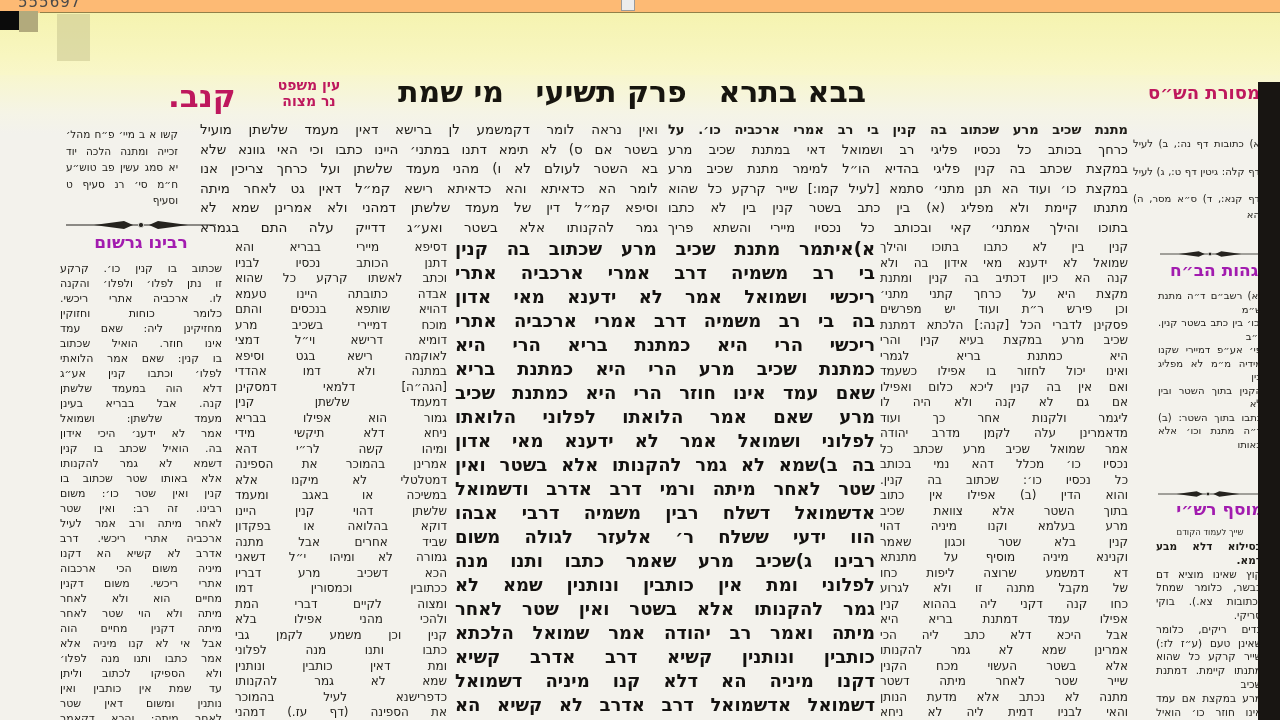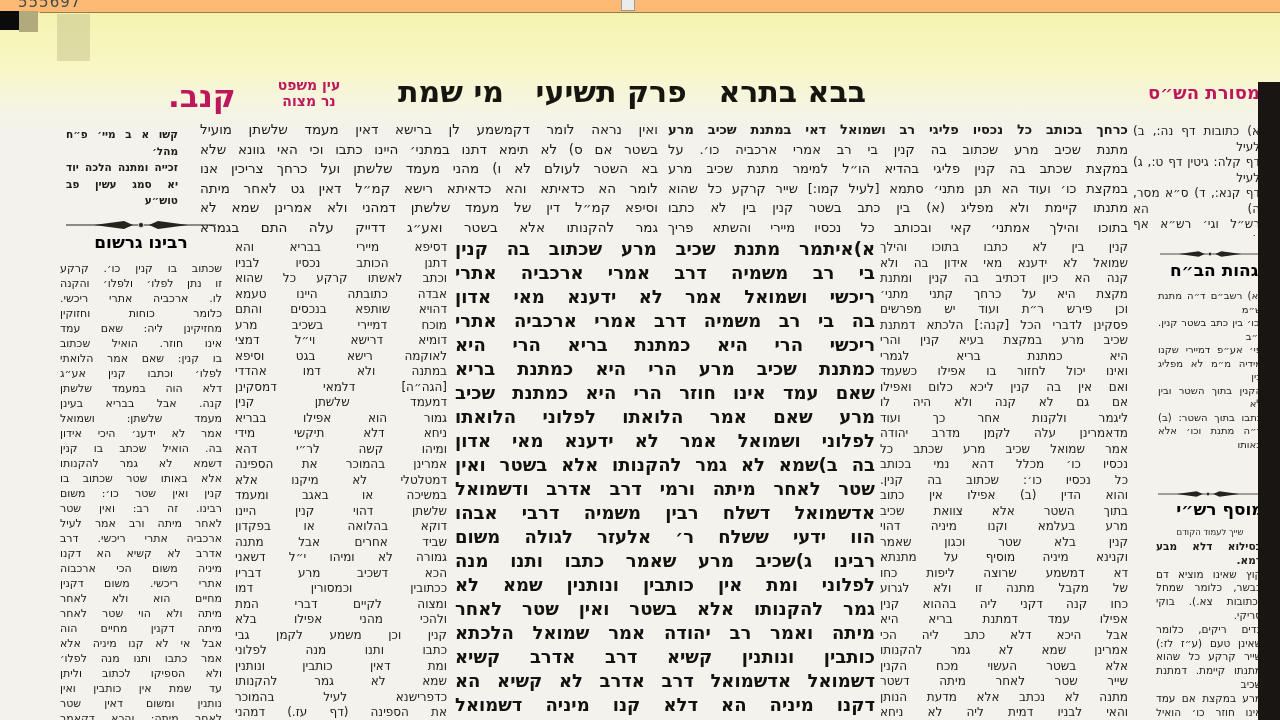--- a/index.html
+++ b/index.html
@@ -29,25 +29,25 @@
   
   .blk{position:absolute;direction:rtl;color:#1d1b16;overflow:hidden;}
   .blk .ln{text-align:justify;text-align-last:justify;}
   .blk .ln.s{text-align-last:right;}
   .lead1 .ln:first-child{font-weight:bold;}
   .gemara .ln{font-size:18px;line-height:24px;font-weight:bold;color:#141210;}
   .toswide .ln{font-size:13.5px;line-height:19.5px;}
   .raswide .ln{font-size:13px;line-height:19.5px;}
   .toscol .ln,.rascol .ln{font-size:12px;line-height:15.5px;}
   .rgcol .ln{font-size:11px;line-height:15px;}
-  .ein .ln{font-size:10.5px;line-height:16.5px;font-weight:bold;}
-  .masoret .ln{font-size:12px;line-height:15.5px;}
+  .ein .ln{font-size:10.5px;line-height:16.5px;font-weight:normal;}
+  .masoret .ln{font-size:10px;line-height:15.5px;margin-top:12px;}
   .bach .ln{font-size:10px;line-height:13.5px;}
   .musaf .ln{font-size:10.5px;line-height:13.8px;}
-  .sectitle{position:absolute;direction:rtl;font-weight:bold;color:#000000;text-align:center;white-space:nowrap;}
+  .sectitle{position:absolute;direction:rtl;font-weight:bold;color:#a21caf;text-align:center;white-space:nowrap;}
   .subtitle{position:absolute;direction:rtl;font-size:8.5px;color:#2a2823;text-align:center;}
   .orn{position:absolute;}
 </style>
 </head>
 <body>
 
 <div class="stage">
 
   <div class="topwhite">
     <div class="docnum">555697</div>
@@ -176,27 +176,27 @@
       <div class="ln">לפלוני ושמואל אמר לא ידענא מאי אדון</div>
       <div class="ln">בה ב)שמא לא גמר להקנותו אלא בשטר ואין</div>
       <div class="ln">שטר לאחר מיתה ורמי דרב אדרב ודשמואל</div>
       <div class="ln">אדשמואל דשלח רבין משמיה דרבי אבהו</div>
       <div class="ln">הוו ידעי ששלח ר׳ אלעזר לגולה משום</div>
       <div class="ln">רבינו ג)שכיב מרע שאמר כתבו ותנו מנה</div>
       <div class="ln">לפלוני ומת אין כותבין ונותנין שמא לא</div>
       <div class="ln">גמר להקנותו אלא בשטר ואין שטר לאחר</div>
       <div class="ln">מיתה ואמר רב יהודה אמר שמואל הלכתא</div>
       <div class="ln">כותבין ונותנין קשיא דרב אדרב קשיא</div>
+      <div class="ln">דקנו מיניה הא דלא קנו מיניה דשמואל</div>
       <div class="ln">דשמואל אדשמואל דרב אדרב לא קשיא הא</div>
-      <div class="ln">דקנו מיניה הא דלא קנו מיניה דשמואל</div>
     </div>
 
   <div class="blk raswide lead1" style="left:668px;top:120px;width:460px;height:118px;">
+      <div class="ln">מתנת שכיב מרע שכתוב בה קנין בי רב אמרי ארכביה כו׳. על</div>
       <div class="ln">כרחך בכותב כל נכסיו פליגי רב ושמואל דאי במתנת שכיב מרע</div>
-      <div class="ln">מתנת שכיב מרע שכתוב בה קנין בי רב אמרי ארכביה כו׳. על</div>
       <div class="ln">במקצת שכתב בה קנין פליגי בהדיא הו״ל למימר מתנת שכיב מרע</div>
       <div class="ln">במקצת כו׳ ועוד הא תנן מתני׳ סתמא [לעיל קמו:] שייר קרקע כל שהוא</div>
       <div class="ln">מתנתו קיימת ולא מפליג (א) בין כתב בשטר קנין בין לא כתבו</div>
       <div class="ln">בתוכו והילך אמתני׳ קאי ובכותב כל נכסיו מיירי והשתא פריך</div>
     </div>
   <div class="blk rascol" style="left:880px;top:240px;width:248px;height:480px;">
       <div class="ln">קנין בין לא כתבו בתוכו והילך</div>
       <div class="ln">שמואל לא ידענא מאי אידון בה ולא</div>
       <div class="ln">קנה הא כיון דכתיב בה קנין ומתנת</div>
       <div class="ln">מקצת היא על כרחך קתני מתני׳</div>

